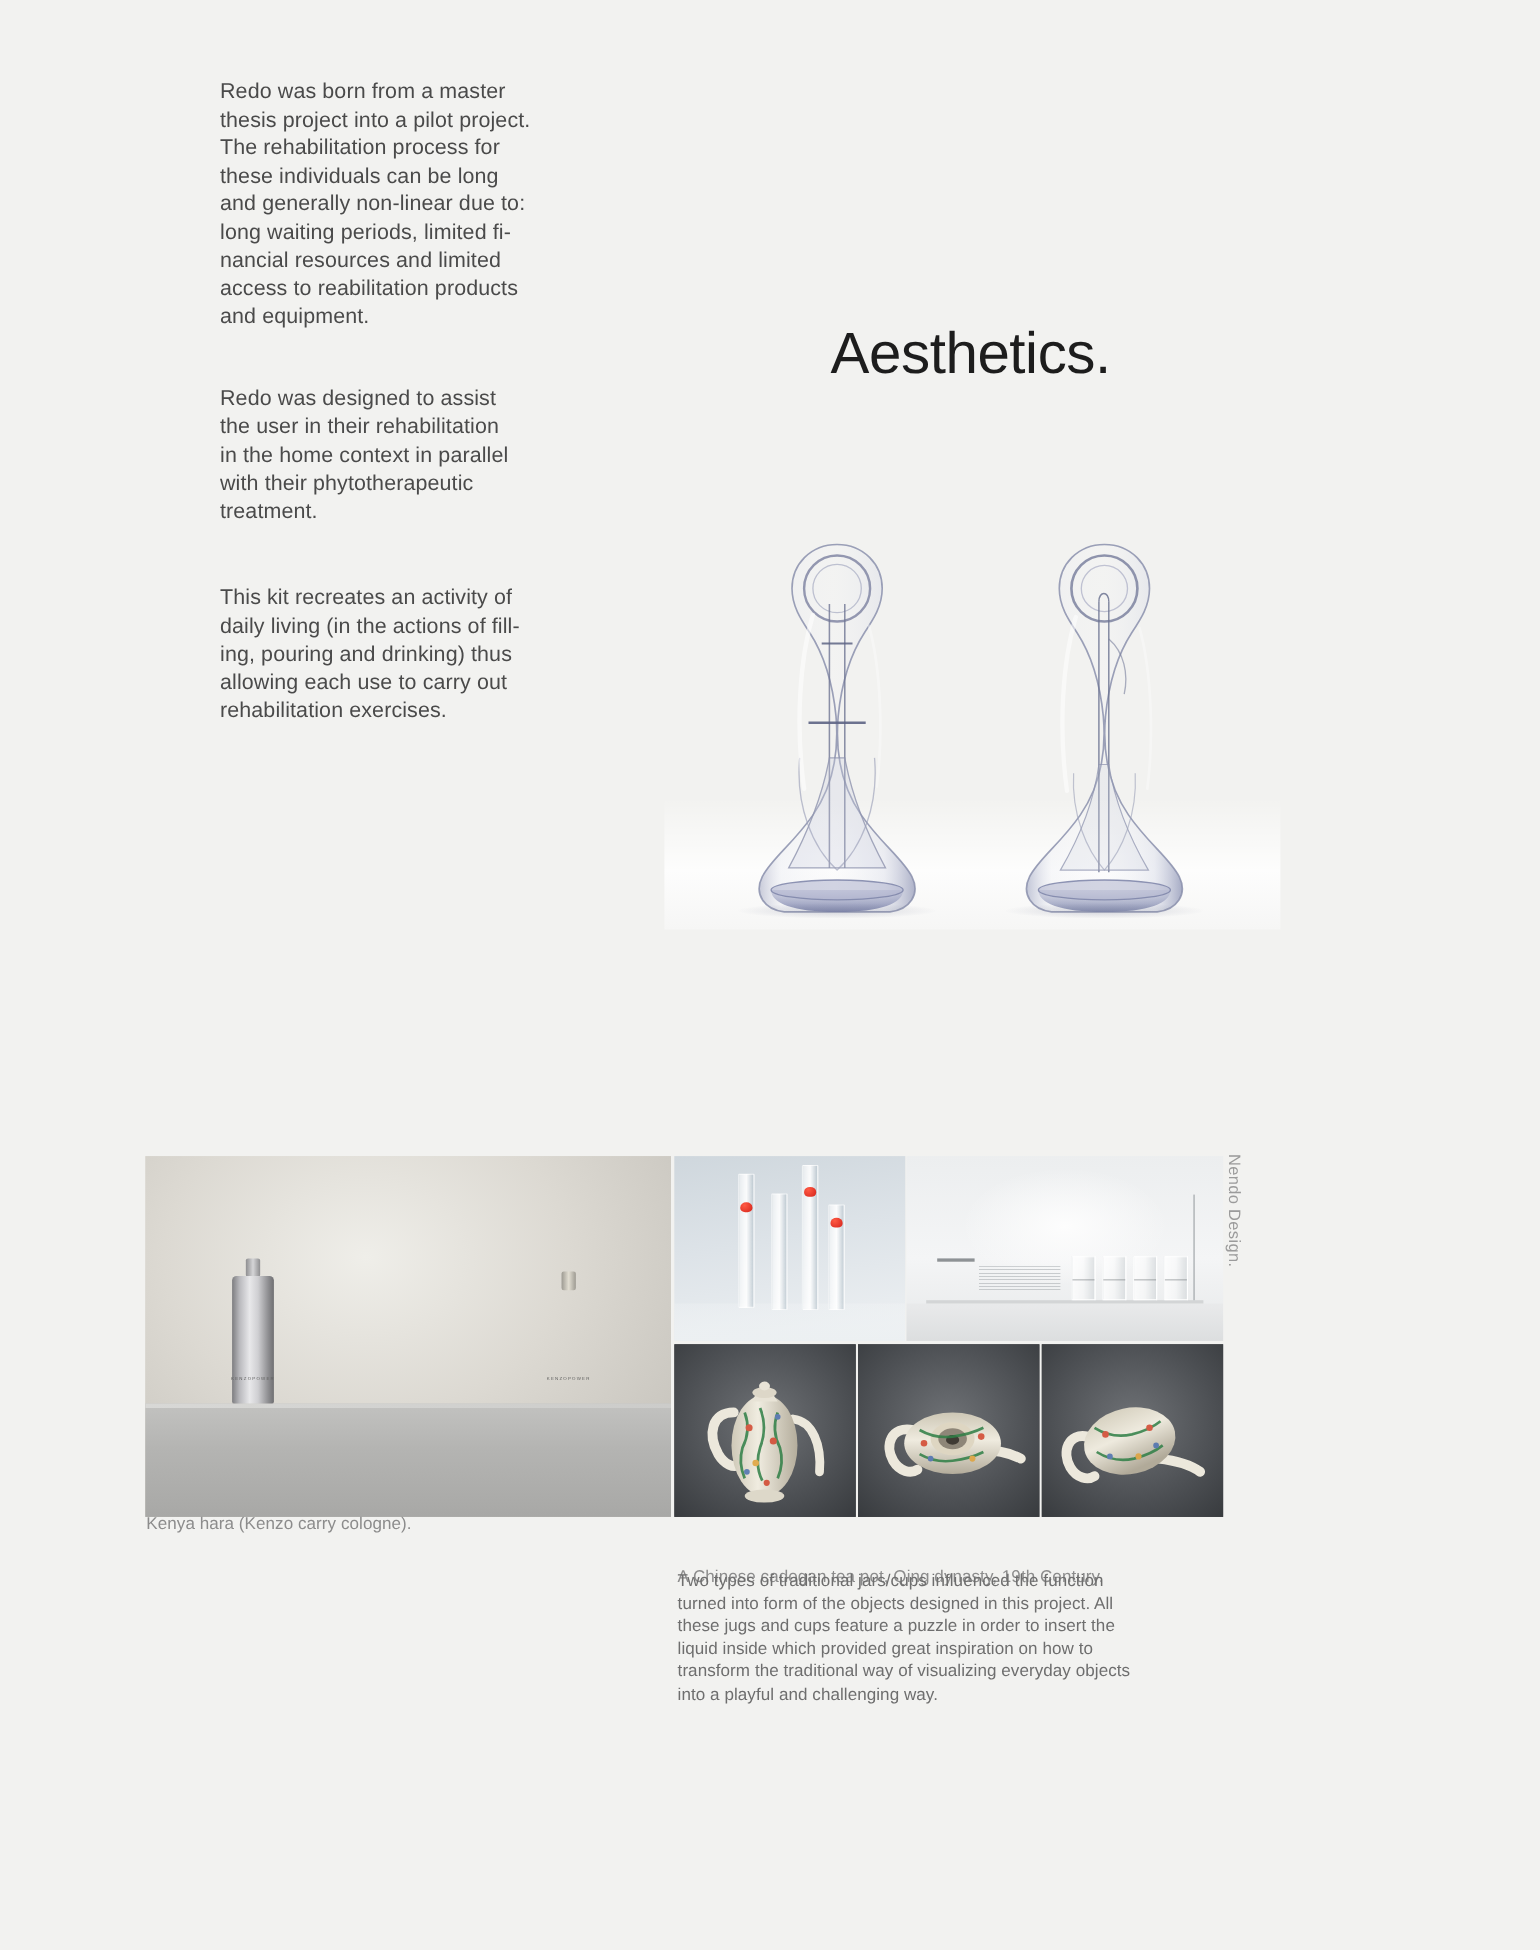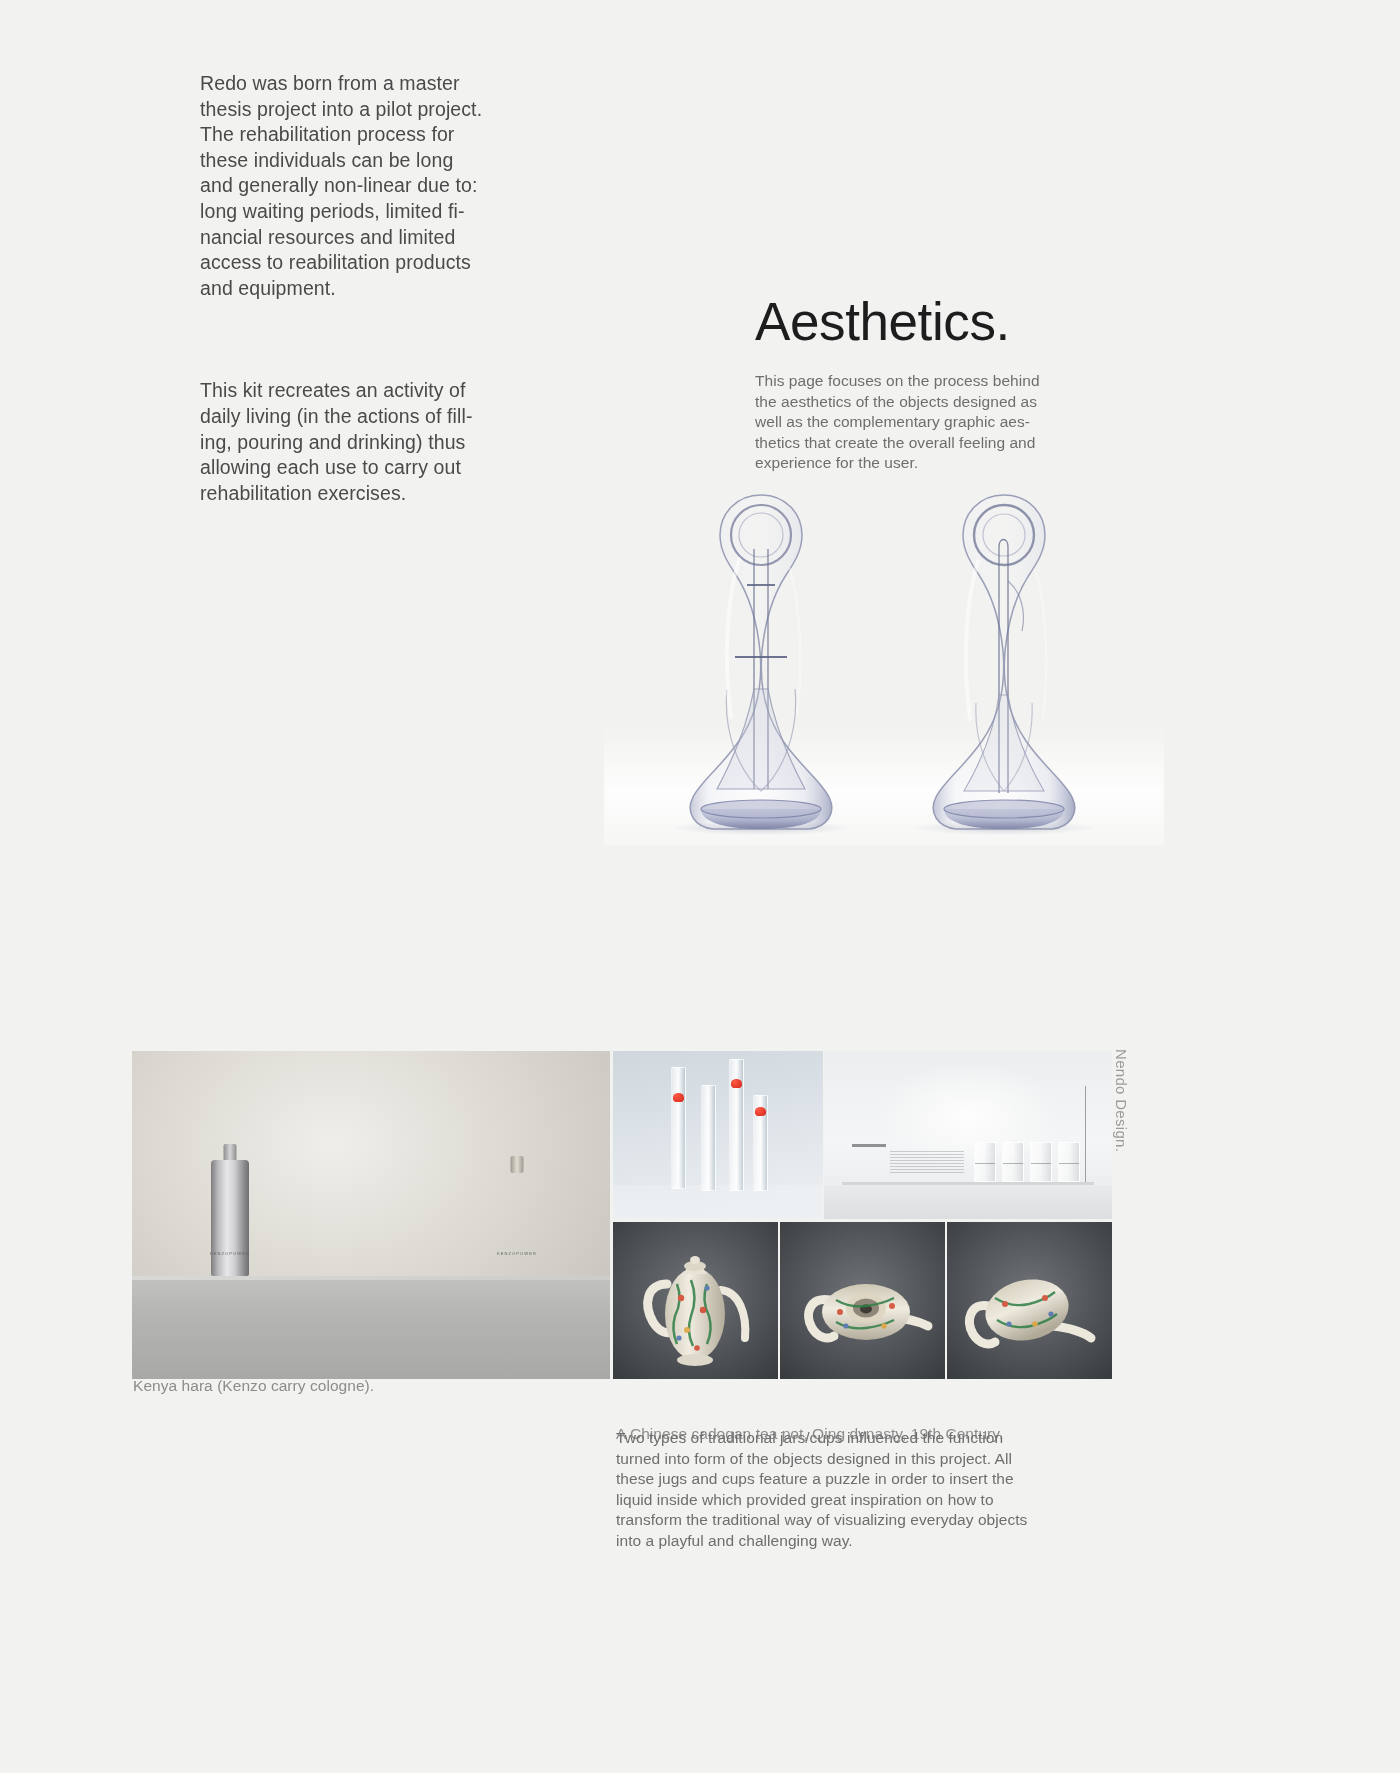--- a/index.html
+++ b/index.html
@@ -45,21 +45,21 @@
     font-size:15.5px;
     line-height:20px;
     color:#8c8c8c;
     letter-spacing:0.05px;
   }
 
   
   .col-left { position:absolute; left:200px; top:71px; width:340px; }
   .col-left .blk { margin-bottom:0; }
   #intro-p2 { margin-top:49px; }
-  #intro-p3 { margin-top:77px; }
+  #intro-p3 { margin-top:53px; }
   #intro-note { margin-top:18px; }
 
   
   .aesthetics { position:absolute; left:755px; top:293px; width:330px; }
   .aesthetics .heading { margin-bottom:20px; }
 
   
   .hero {
     position:absolute; left:604px; top:455px;
     width:560px; height:390px;
@@ -167,34 +167,34 @@
   <div class="col-left">
     <p class="body-lg blk">Redo was born from a master
 thesis project into a pilot project.
 The rehabilitation process for
 these individuals can be long
 and generally non-linear due to:
 long waiting periods, limited fi-
 nancial resources and limited
 access to reabilitation products
 and equipment.</p>
+    <p class="body-lg blk" id="intro-p2">Redo was designed to assist
+the user in their rehabilitation
+in the home context in parallel
+with their phytotherapeutic
+treatment.</p>
     <p class="body-lg blk" id="intro-p3">This kit recreates an activity of
 daily living (in the actions of fill-
 ing, pouring and drinking) thus
 allowing each use to carry out
 rehabilitation exercises.</p>
   </div>
 
   <div class="aesthetics">
     <h1 class="heading">Aesthetics.</h1>
-    <p class="body-md">This page focuses on the process behind
-the aesthetics of the objects designed as
-well as the complementary graphic aes-
-thetics that create the overall feeling and
-experience for the user.</p>
   </div>
 
   <div class="hero">
     <div class="hero-floor"></div>
 
     <div class="jug j1">
       <svg viewBox="0 0 200 348" aria-hidden="true">
         <defs>
           <linearGradient id="gBody1" x1="0" y1="0" x2="1" y2="0">
             <stop offset="0" stop-color="#b9bccf" stop-opacity="0.78"></stop>

